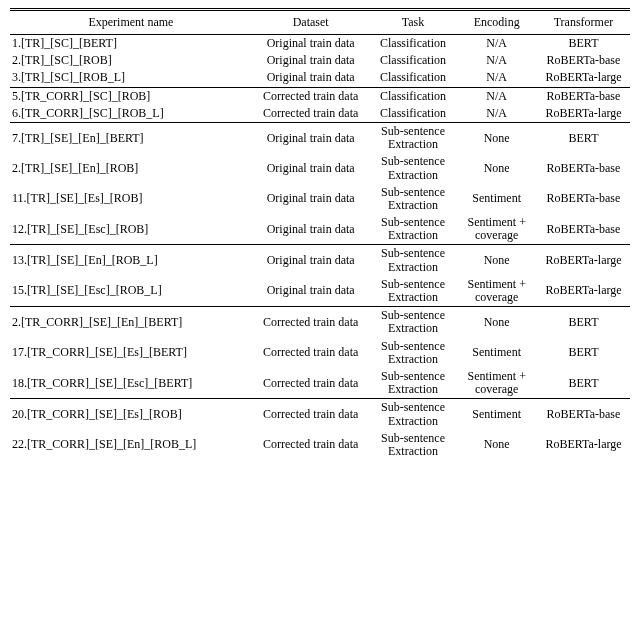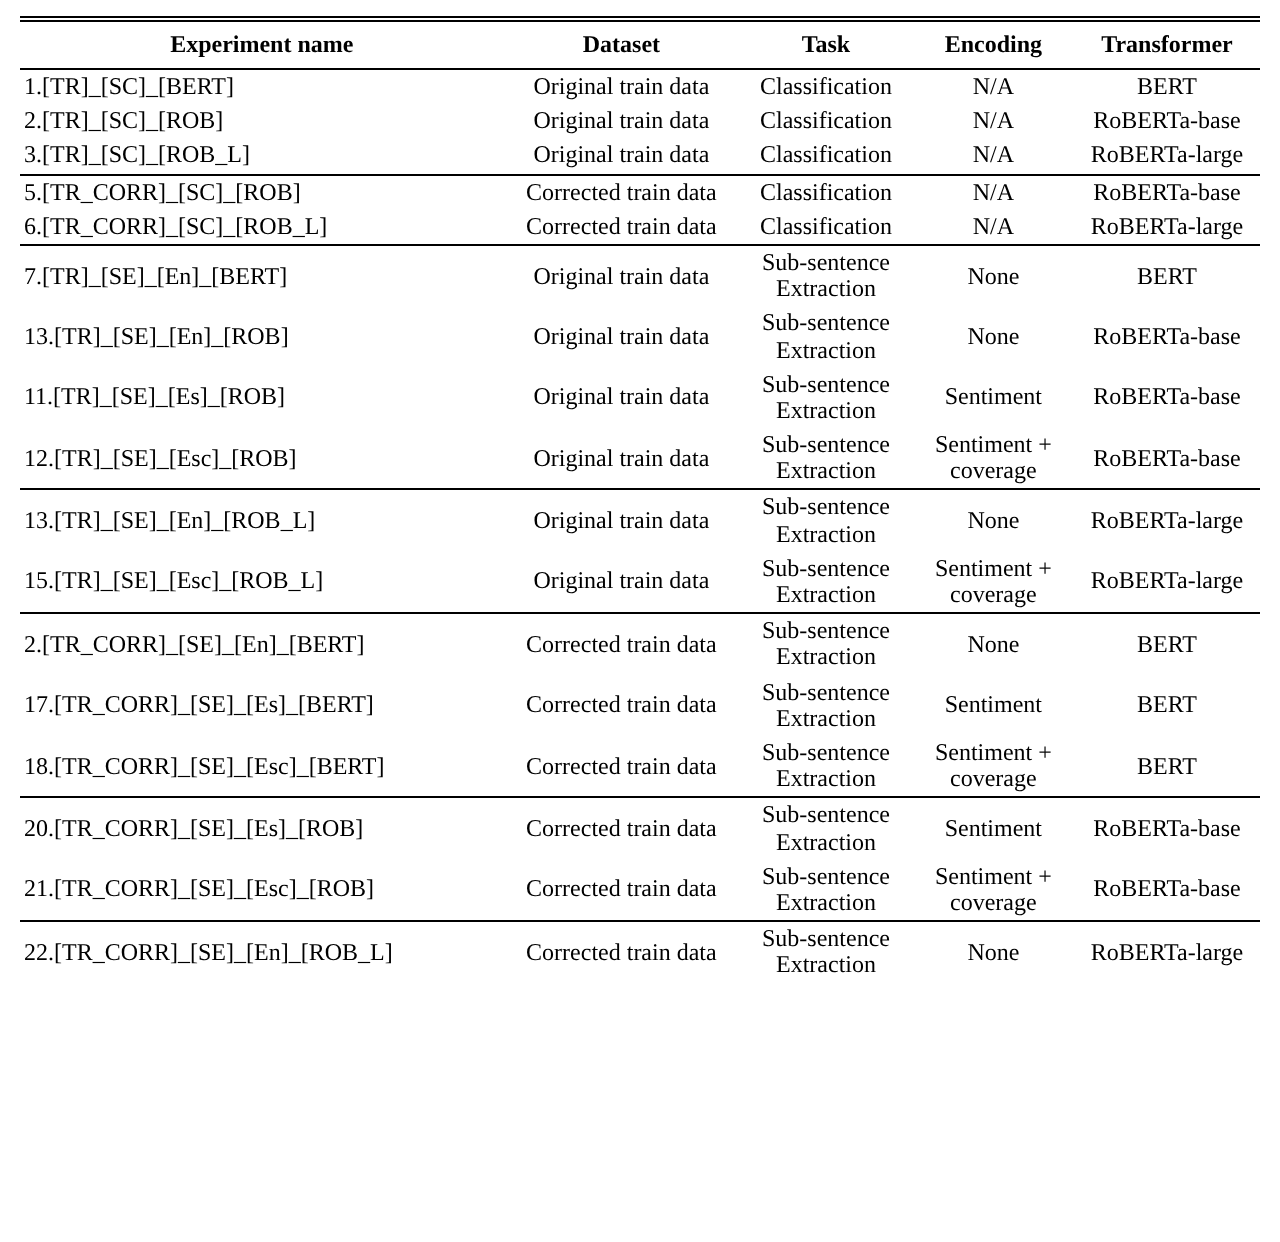--- a/index.html
+++ b/index.html
@@ -19,21 +19,21 @@
     border-collapse: collapse;
     width: 100%;
     table-layout: fixed;
   }
   col.c-exp  { width: 39%; }
   col.c-ds   { width: 19%; }
   col.c-task { width: 14%; }
   col.c-enc  { width: 13%; }
   col.c-tfm  { width: 15%; }
   th {
-    font-weight: bold;
+    font-weight: normal;
     text-align: center;
     padding: 4px 2px;
   }
   
   thead tr th {
     border-top: 3px double #000;
     border-bottom: 1px solid #000;
   }
   td {
     padding: 2px 2px;
@@ -108,21 +108,21 @@
           <td>RoBERTa-large</td>
         </tr>
         <tr>
           <td class="exp">7.[TR]_[SE]_[En]_[BERT]</td>
           <td>Original train data</td>
           <td>Sub-sentence<br>Extraction</td>
           <td>None</td>
           <td>BERT</td>
         </tr>
         <tr>
-          <td class="exp">13.[TR]_[SE]_[En]_[ROB]</td>
+          <td class="exp">2.[TR]_[SE]_[En]_[ROB]</td>
           <td>Original train data</td>
           <td>Sub-sentence<br>Extraction</td>
           <td>None</td>
           <td>RoBERTa-base</td>
         </tr>
         <tr>
           <td class="exp">11.[TR]_[SE]_[Es]_[ROB]</td>
           <td>Original train data</td>
           <td>Sub-sentence<br>Extraction</td>
           <td>Sentiment</td>
@@ -170,27 +170,20 @@
           <td>Sentiment +<br>coverage</td>
           <td>BERT</td>
         </tr>
         <tr>
           <td class="exp">20.[TR_CORR]_[SE]_[Es]_[ROB]</td>
           <td>Corrected train data</td>
           <td>Sub-sentence<br>Extraction</td>
           <td>Sentiment</td>
           <td>RoBERTa-base</td>
         </tr>
-        <tr class="sep-below">
-          <td class="exp">21.[TR_CORR]_[SE]_[Esc]_[ROB]</td>
-          <td>Corrected train data</td>
-          <td>Sub-sentence<br>Extraction</td>
-          <td>Sentiment +<br>coverage</td>
-          <td>RoBERTa-base</td>
-        </tr>
         <tr>
           <td class="exp">22.[TR_CORR]_[SE]_[En]_[ROB_L]</td>
           <td>Corrected train data</td>
           <td>Sub-sentence<br>Extraction</td>
           <td>None</td>
           <td>RoBERTa-large</td>
         </tr>
       </tbody>
   </table>
 </div>

